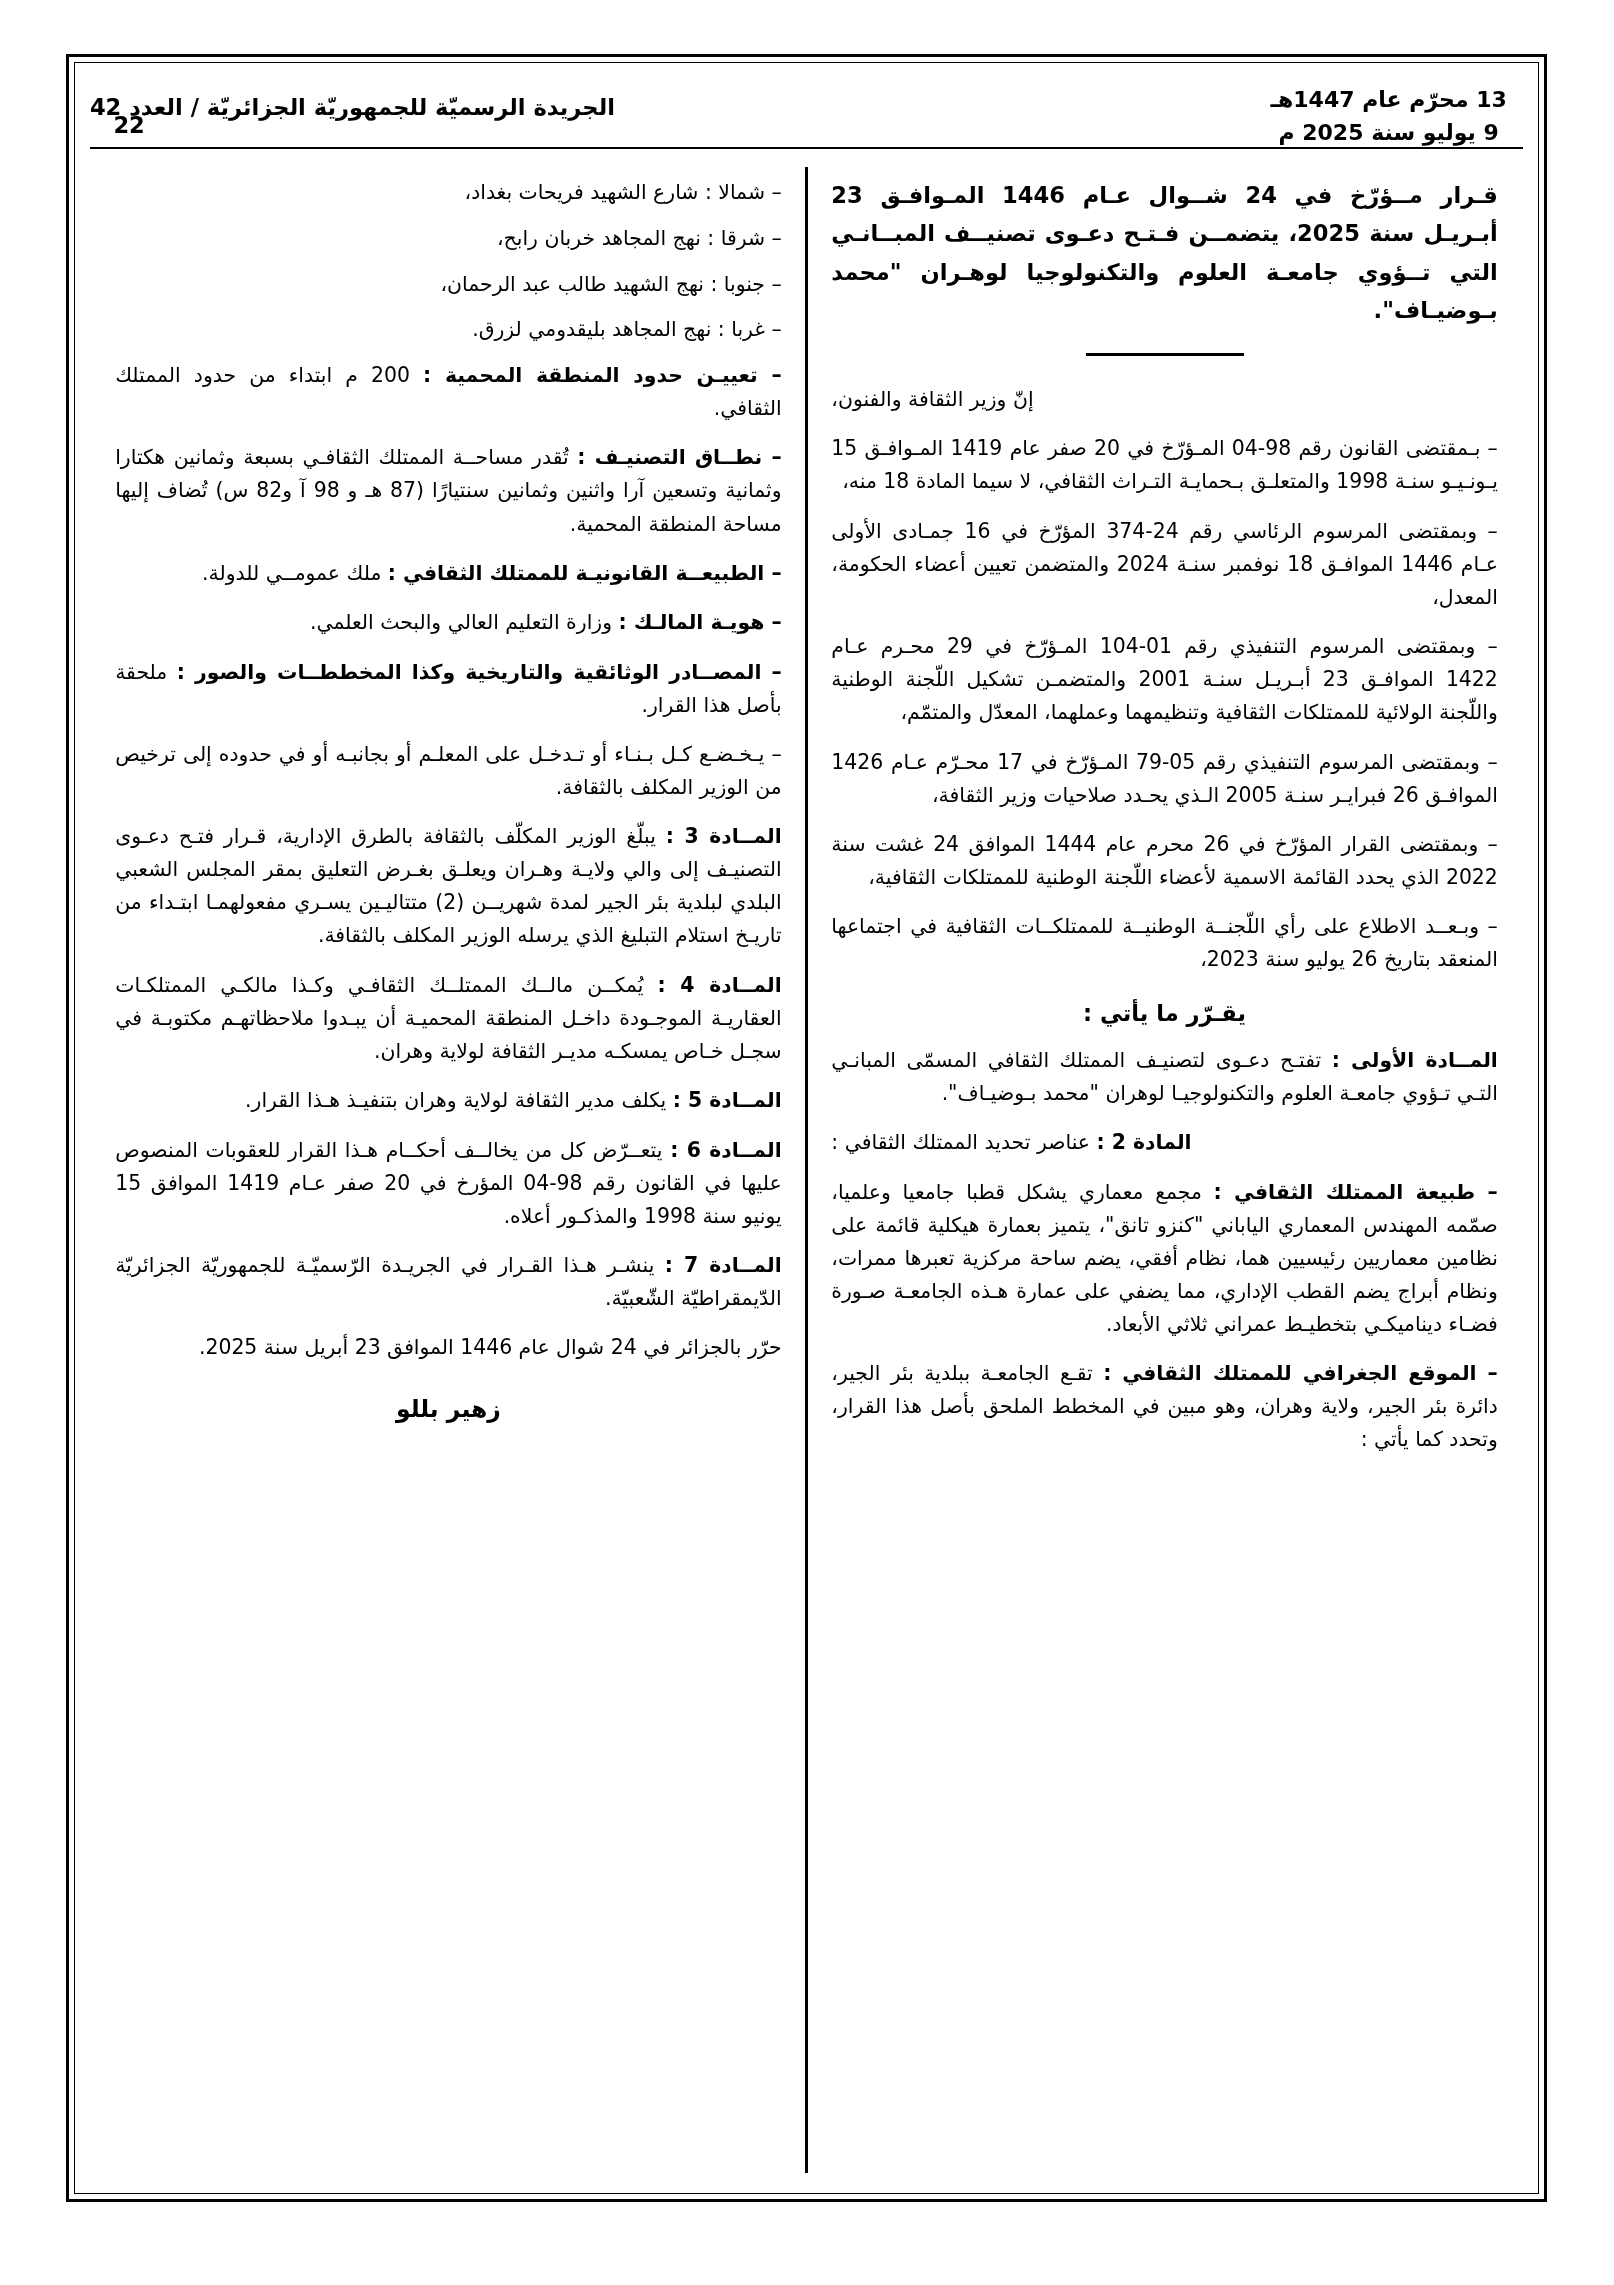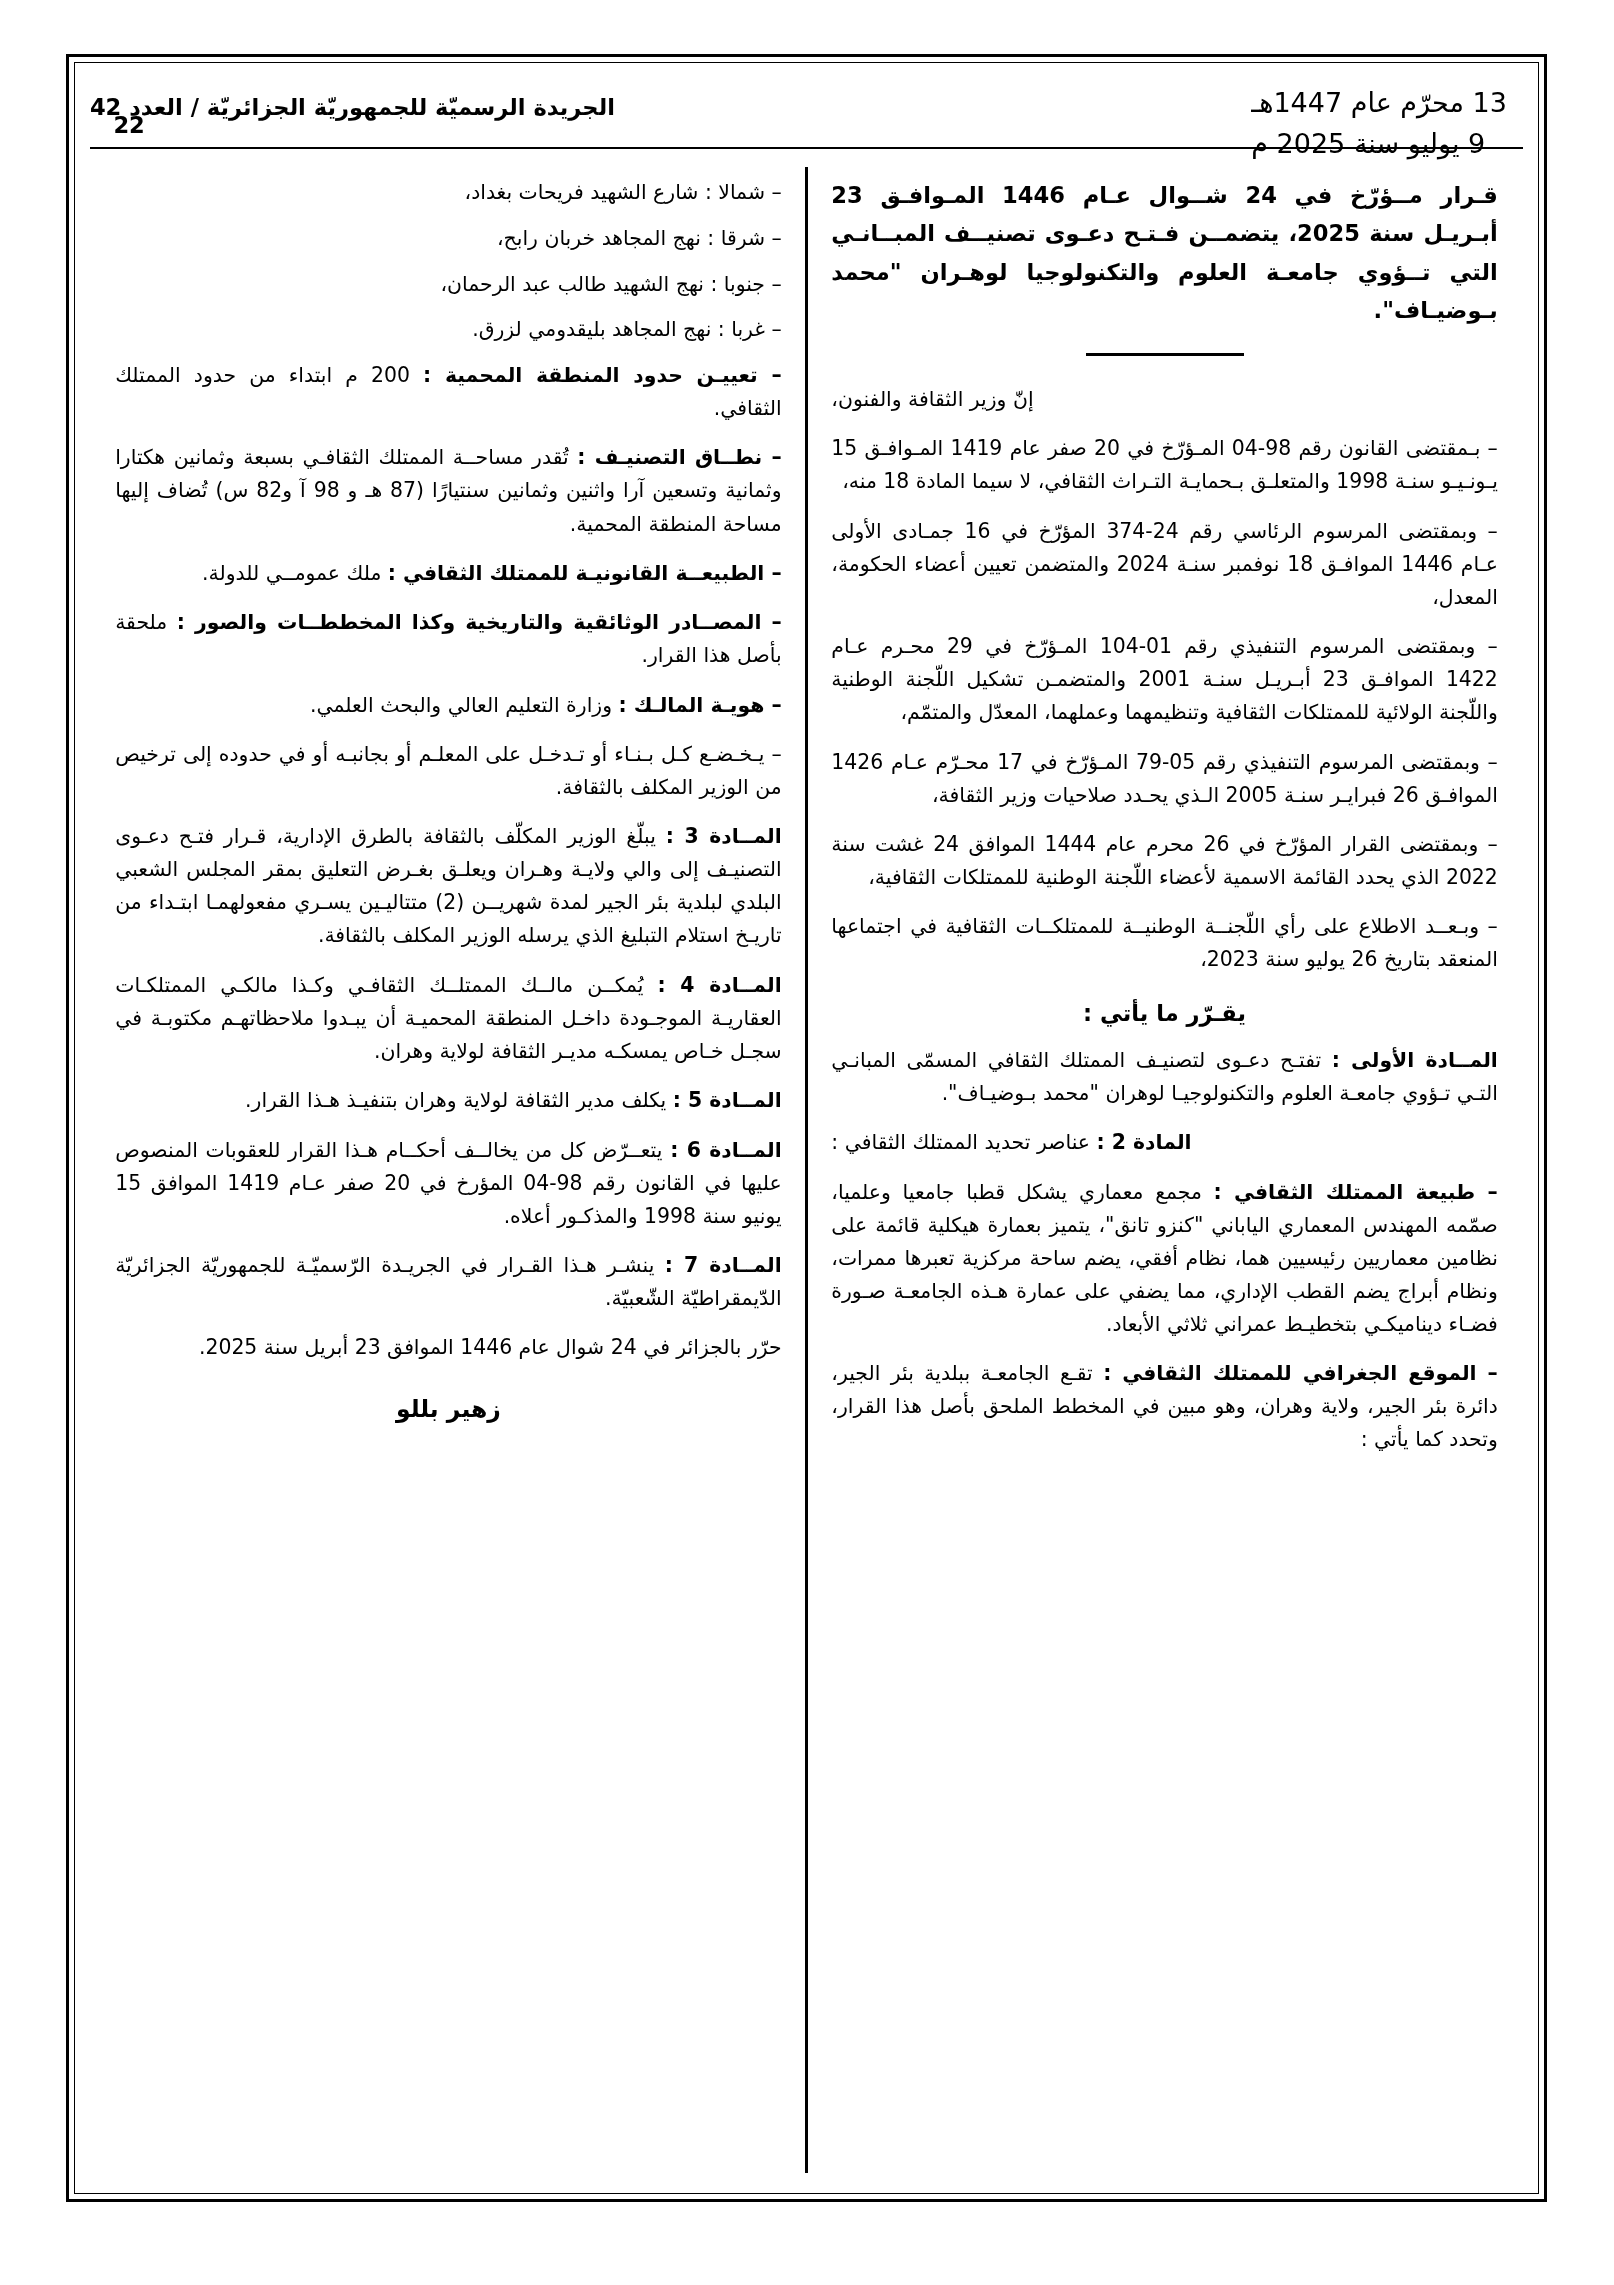--- a/index.html
+++ b/index.html
@@ -49,24 +49,24 @@
     box-sizing: border-box;
   }
   .header-inner {
     position: relative;
     height: 100%;
   }
   .hdr-date {
     position: absolute;
     top: 5.4px;
     right: 16.3px;
-    text-align: left;
+    text-align: center;
     font-family: "DejaVu Sans", "Liberation Sans", sans-serif;
-    font-weight: normal;
-    font-size: 27px;
+    font-weight: bold;
+    font-size: 22px;
     line-height: 1.5;
     direction: rtl;
   }
   .hdr-title {
     position: absolute;
     top: 16.3px;
     left: 0;
     right: 0;
     text-align: left;
     font-weight: bold;
@@ -194,23 +194,23 @@
           <p class="tight">– شرقا : نهج المجاهد خربان رابح،</p>
           <p class="tight">– جنوبا : نهج الشهيد طالب عبد الرحمان،</p>
           <p class="tight">– غربا : نهج المجاهد بليقدومي لزرق.</p>
 
           <p><span class="b">– تعييـن حدود المنطقة المحمية :</span><span> 200 م ابتداء من حدود الممتلك الثقافي.</span></p>
 
           <p><span class="b">– نطــاق التصنيـف :</span><span> تُقدر مساحــة الممتلك الثقافـي بسبعة وثمانين هكتارا وثمانية وتسعين آرا واثنين وثمانين سنتيارًا (87 هـ و 98 آ و82 س) تُضاف إليها مساحة المنطقة المحمية.</span></p>
 
           <p><span class="b">– الطبيعــة القانونيـة للممتلك الثقافي :</span><span> ملك عمومــي للدولة.</span></p>
 
+          <p><span class="b">– هويـة المالـك :</span><span> وزارة التعليم العالي والبحث العلمي.</span></p>
+
           <p><span class="b">– المصــادر الوثائقية والتاريخية وكذا المخططــات والصور :</span><span> ملحقة بأصل هذا القرار.</span></p>
-
-          <p><span class="b">– هويـة المالـك :</span><span> وزارة التعليم العالي والبحث العلمي.</span></p>
 
 
           <p>– يـخـضـع كـل بـنـاء أو تـدخـل على المعلـم أو بجانبـه أو في حدوده إلى ترخيص من الوزير المكلف بالثقافة.</p>
 
           <p><span class="b">المــادة 3 :</span><span> يبلّغ الوزير المكلّف بالثقافة بالطرق الإدارية، قـرار فتـح دعـوى التصنيـف إلى والي ولايـة وهـران ويعلـق بغـرض التعليق بمقر المجلس الشعبي البلدي لبلدية بئر الجير لمدة شهريــن (2) متتاليـين يسـري مفعولهمـا ابتـداء من تاريـخ استلام التبليغ الذي يرسله الوزير المكلف بالثقافة.</span></p>
 
           <p><span class="b">المــادة 4 :</span><span> يُمكــن مالــك الممتلــك الثقافـي وكـذا مالكـي الممتلكـات العقاريـة الموجـودة داخـل المنطقة المحميـة أن يبـدوا ملاحظاتهـم مكتوبـة في سجـل خـاص يمسكـه مديـر الثقافة لولاية وهران.</span></p>
 
           <p><span class="b">المــادة 5 :</span><span> يكلف مدير الثقافة لولاية وهران بتنفيـذ هـذا القرار.</span></p>
 

